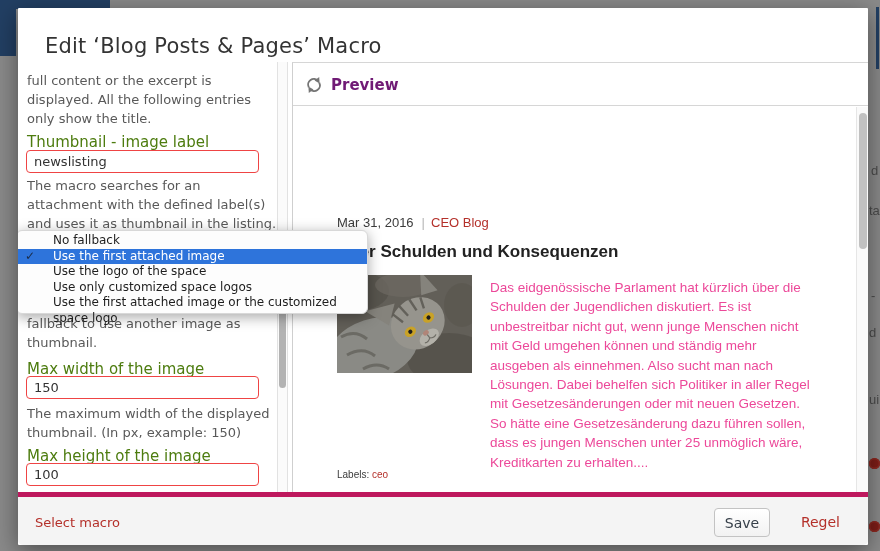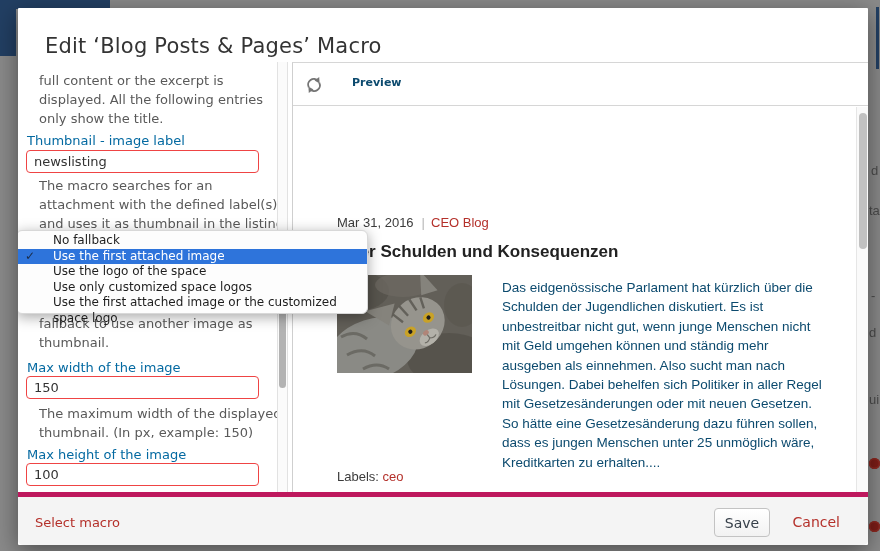--- a/index.html
+++ b/index.html
@@ -17,23 +17,23 @@
   
   .modal { position:absolute; left:18px; top:8px; width:850px; height:537px;
            background:#fff; border-radius:1px; box-shadow:0 6px 24px rgba(0,0,0,.45); }
   .modal-header { position:absolute; left:0; top:0; width:100%; height:54px; }
   .modal-title { position:absolute; left:27px; top:26px; font-size:21px; color:#333; letter-spacing:.2px; }
 
   .modal-body { position:absolute; left:0; top:54px; width:850px; height:430px; overflow:hidden; }
 
   
   .left-panel { position:absolute; left:0; top:0; width:274px; height:430px; overflow:hidden; }
-  .preline { white-space:pre-line;margin-left:12px; }
+  .preline { white-space:pre-line; }
   .help-text { position:absolute; left:9px; width:250px; font-size:13px; line-height:19px; color:#595959; }
-  .field-label { position:absolute; left:9px; font-size:13px; color:#0369a1; }
+  .field-label { position:absolute; left:9px; font-size:15px; color:#4d7c0f; }
   .text-input { position:absolute; left:8px; width:233px; height:23px; border:1px solid #ef4444; border-radius:4px;
                 padding:0 7px; font-size:13px; color:#333; font-family:"DejaVu Sans",sans-serif; background:#fff; }
 
   
   .left-scroll-track { position:absolute; left:259px; top:0; width:11px; height:430px;
                        background:#fbfbfb; border-left:1px solid #e2e2e2; border-right:1px solid #e2e2e2; }
   .left-scroll-thumb { position:absolute; left:1px; top:246px; width:7px; height:80px; background:#b3b3b3; border-radius:4px; }
 
   
   .dropdown { position:absolute; left:-2px; top:168px; width:352px; background:#fdfdfd; border-radius:6px;
@@ -41,34 +41,34 @@
   .dropdown-option { position:relative; height:15.5px; line-height:15.5px; padding-left:36px;
                      font-size:12px; color:#1e1e1e; cursor:default; }
   .dropdown-option.selected { background:#2e74db; color:#fff; }
   .dd-check { position:absolute; left:8px; top:0; width:20px; color:#1b2b45; font-size:12px; font-weight:bold; }
 
   
   .preview-panel { position:absolute; left:274px; top:0; width:576px; height:430px;
                    border-left:1px solid #cfcfcf; border-top:1px solid #d6d6d6; }
   .preview-header { position:absolute; left:0; top:0; width:100%; height:43px; border-bottom:1px solid #d6d6d6; }
   .refresh-icon { position:absolute; left:12px; top:13px; width:18px; height:18px; }
-  .preview-title { position:absolute; left:38px; top:13px; font-size:11px; font-weight:bold; color:#0c4a6e;margin-left:21px; }
+  .preview-title { position:absolute; left:38px; top:13px; font-size:15px; font-weight:bold; color:#701a75; }
   .preview-content { position:absolute; left:0; top:44px; width:563px; height:386px; overflow:hidden;
                      font-family:"Liberation Sans", sans-serif; }
   .preview-scroll-track { position:absolute; right:0; top:44px; width:12px; height:386px;
                           background:#fafafa; border-left:1px solid #e6e6e6; }
   .preview-scroll-thumb { position:absolute; left:2px; top:6px; width:8px; height:136px; background:#c1c1c1; border-radius:5px; }
 
   .post-meta { position:absolute; left:44px; font-size:13px; color:#3b3b3b; }
   .meta-sep { color:#b5b5b5; padding:0 6px 0 8px; }
   .red-link { color:#b4302a; text-decoration:none; cursor:pointer; }
   .post-title { position:absolute; left:44px; font-size:17px; font-weight:bold; color:#222; }
   .post-thumb { position:absolute; left:44px; top:168px; width:135px; height:98px; }
-  .post-body { position:absolute; left:197px; top:171px; width:372px; font-size:13.5px; line-height:19.4px; color:#0c4a6e; }
-  .post-labels { position:absolute; left:44px; top:362px; font-size:13px; color:#3b3b3b; }
+  .post-body { position:absolute; left:197px; top:171px; width:372px; font-size:13.5px; line-height:19.4px; color:#ec4899; }
+  .post-labels { position:absolute; left:44px; top:362px; font-size:10px; color:#3b3b3b; }
 
   
   .modal-footer { position:absolute; left:0; bottom:0; width:850px; height:53px; background:#f4f4f4;
                   border-top:5px solid #be185d; border-radius:0 0 5px 5px; }
   .select-macro { position:absolute; left:17px; top:18px; font-size:13px; }
   .save-button { position:absolute; right:98px; top:11px; width:56px; height:29px;
                  background:linear-gradient(#ffffff,#f2f2f2); border:1px solid #c3c3c3; border-radius:4px;
                  font-size:14px; color:#37404a; font-family:"DejaVu Sans",sans-serif; cursor:pointer; }
   .cancel-link { position:absolute; right:28px; top:17px; font-size:14px; }
 </style>
@@ -195,15 +195,15 @@
 
       <div class="preview-scroll-track">
         <div class="preview-scroll-thumb"></div>
       </div>
     </div>
   </div>
 
   <div class="modal-footer">
     <a class="select-macro red-link">Select macro</a>
     <button class="save-button">Save</button>
-    <a class="cancel-link red-link">Cancel</a>
+    <a class="cancel-link red-link">Regel</a>
   </div>
 </div>
 
 </body></html>

